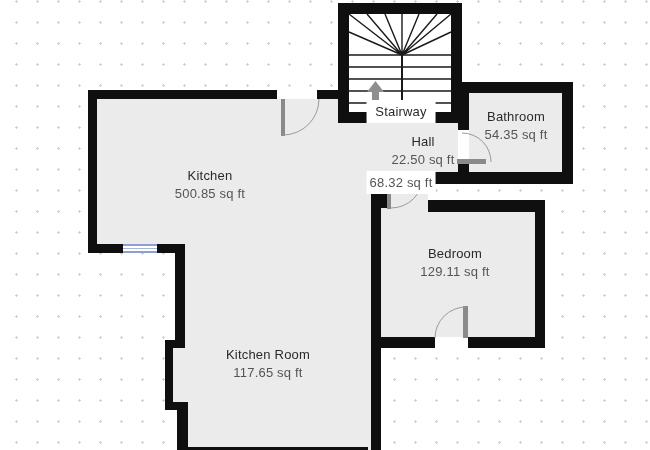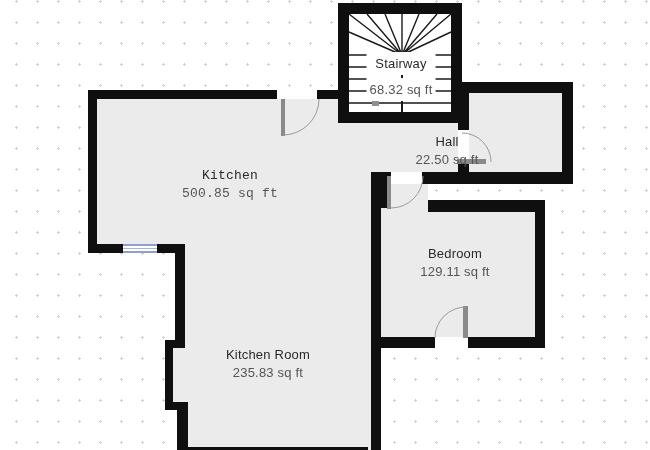--- a/index.html
+++ b/index.html
@@ -26,25 +26,25 @@
   .window{
     position:absolute;left:123px;top:244px;width:34px;height:9px;
     background:linear-gradient(to bottom,#8fa0cc 0 2px,#ffffff 2px 4px,#aab4d6 4px 5px,#ffffff 5px 7px,#8fa0cc 7px 9px);
   }
   
   .overlay{position:absolute;left:0;top:0;width:650px;height:450px;}
   
   .room-label{position:absolute;text-align:center;transform:translateX(-50%);white-space:nowrap;}
   .room-name{font-size:13px;color:#2a2a2a;letter-spacing:.2px;}
   .room-area{font-size:13px;color:#555555;margin-top:3px;letter-spacing:.2px;}
-  .on-stairs .room-name,.on-stairs .room-area{background:#ffffff;padding:4px 3px;}
+  .on-stairs .room-name,.on-stairs .room-area{background:#ffffff;padding:4px 3px;margin-top:48px;}
   .lbl-stairway{left:401px;top:52px;}
-  .lbl-hall{left:423px;top:134px;margin-left:24px;}
+  .lbl-hall{left:423px;top:134px;}
   .lbl-bathroom{left:516px;top:109px;}
-  .lbl-kitchen{left:230px;top:168px;font-family:Liberation Mono, monospace;}
+  .lbl-kitchen{left:210px;top:168px;}
   .lbl-bedroom{left:455px;top:246px;}
   .lbl-living{left:268px;top:347px;}
 </style>
 </head>
 <body>
 
 <div class="plan">
 
   <div>
     <div class="f" style="left:97px;top:99px;width:274px;height:145px;"></div>
@@ -134,26 +134,30 @@
   </svg>
 
   <div class="room-label lbl-stairway on-stairs">
     <div class="room-name">Stairway</div>
     <div class="room-area">68.32 sq ft</div>
   </div>
   <div class="room-label lbl-hall">
     <div class="room-name">Hall</div>
     <div class="room-area">22.50 sq ft</div>
   </div>
+  <div class="room-label lbl-bathroom">
+    <div class="room-name">Bathroom</div>
+    <div class="room-area">54.35 sq ft</div>
+  </div>
   <div class="room-label lbl-kitchen">
     <div class="room-name">Kitchen</div>
     <div class="room-area">500.85 sq ft</div>
   </div>
   <div class="room-label lbl-bedroom">
     <div class="room-name">Bedroom</div>
     <div class="room-area">129.11 sq ft</div>
   </div>
   <div class="room-label lbl-living">
     <div class="room-name">Kitchen Room</div>
-    <div class="room-area">235.83 sq ft</div>
+    <div class="room-area">117.65 sq ft</div>
   </div>
 
 </div>
 
 </body></html>

